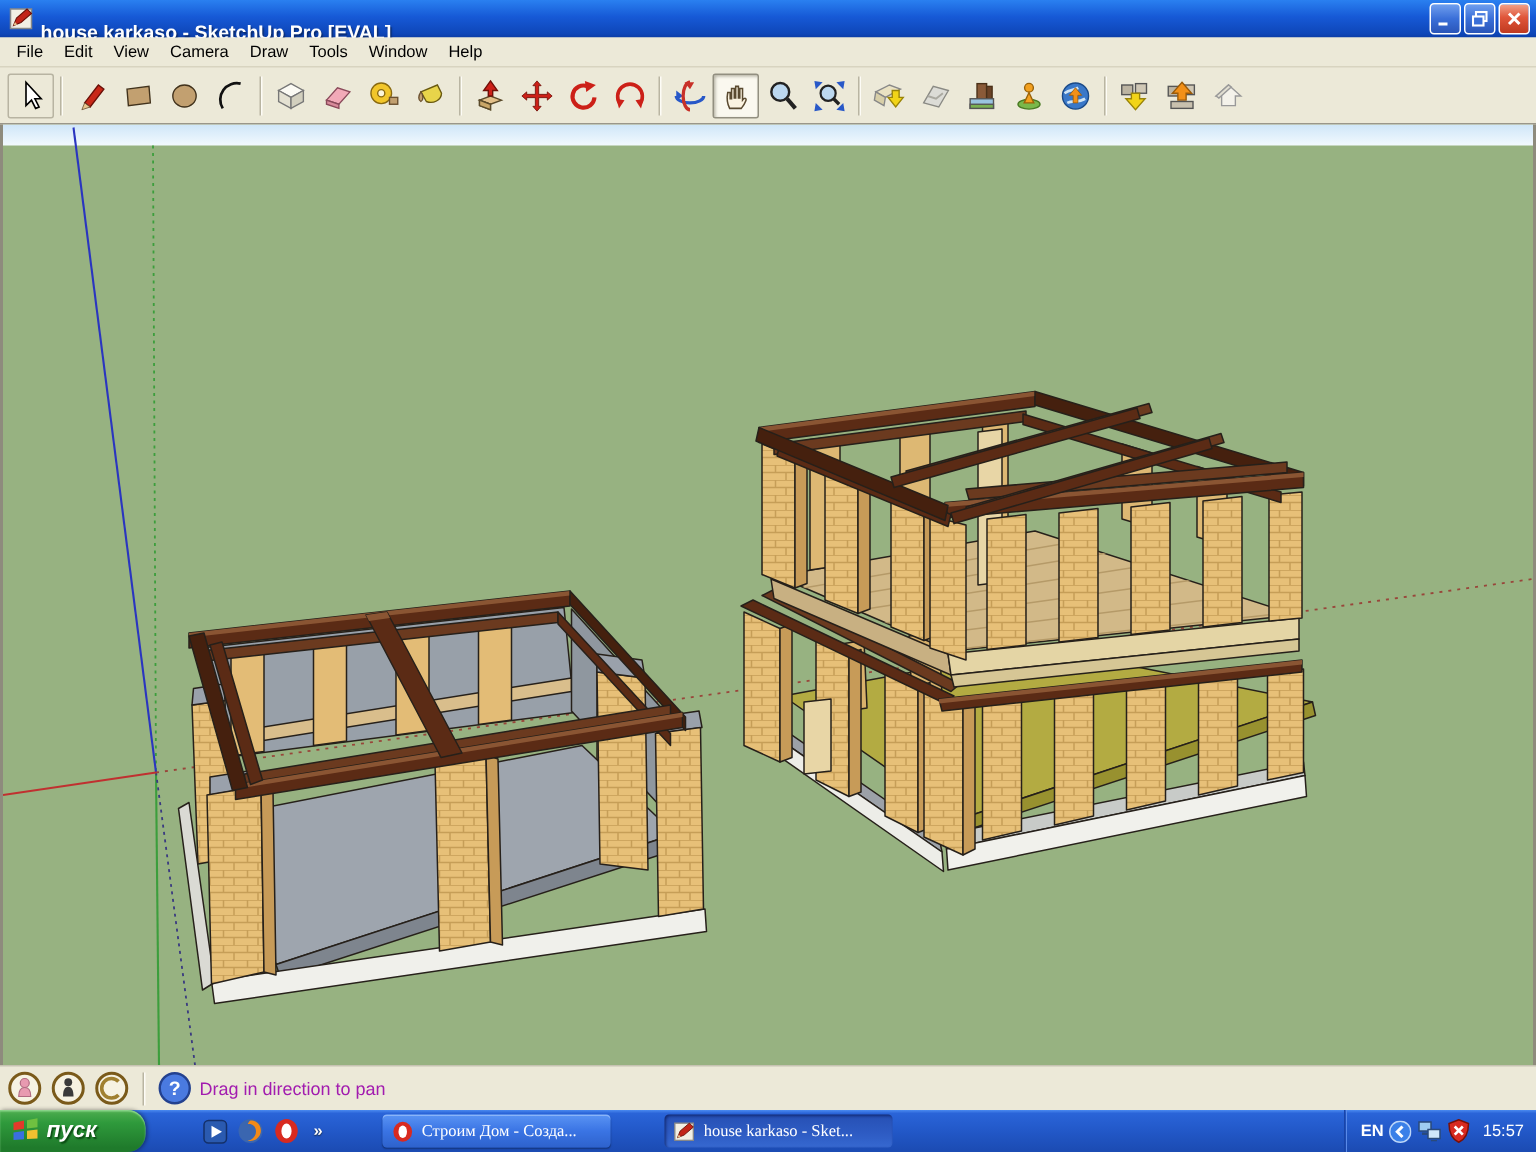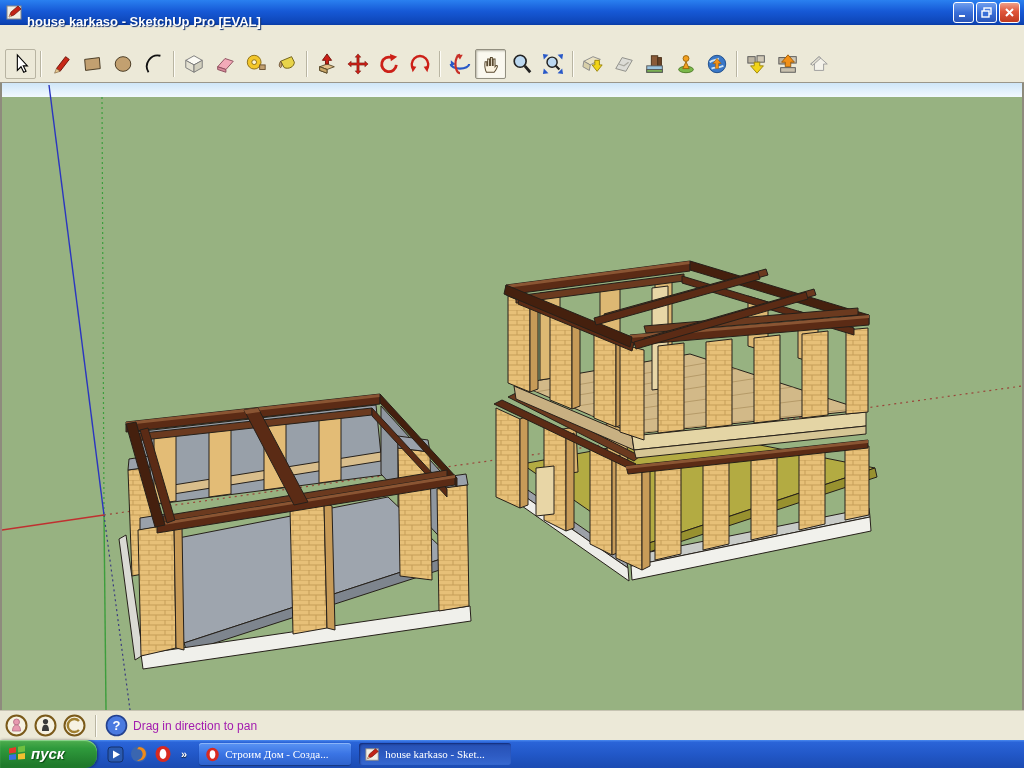--- a/index.html
+++ b/index.html
@@ -53,21 +53,21 @@
   .sb-sep{width:1px;height:22px;background:#b9b5a2;margin:0 6px;box-shadow:1px 0 0 #fdfcf6;flex:none;}
   .sb-hint{font-size:12px;color:#a21caf;margin-left:2px;white-space:nowrap;}
   .sb-right{margin-left:auto;display:flex;align-items:center;height:100%;}
   .sb-meas-label{font-size:12px;color:#222;width:130px;text-align:right;padding-right:6px;}
   .sb-vcb{width:204px;height:24px;background:#ece9d8;border-left:1px solid #fff;
     border-top:1px solid #b9b5a2;flex:none;font-size:12px;padding:4px;}
 
   
   .taskbar{position:absolute;left:0;top:740px;width:1024px;height:28px;
     background:linear-gradient(to bottom,#4a8af0 0%,#2a64d8 8%,#2258c8 50%,#1c4cb4 95%);
-    display:flex;align-items:center;}
+    display:flex;align-items:center;gap:28px;}
   .startbtn{height:28px;width:97px;flex:none;display:flex;align-items:center;gap:5px;
     padding:0 10px 2px 8px;border-radius:0 12px 12px 0;
     background:linear-gradient(to bottom,#4fae4f 0%,#2f9a3c 30%,#1f7a2b 90%);
     box-shadow:1px 0 3px rgba(0,0,0,.45), inset 0 1px 1px #8fd88f;}
   .startbtn .start-label{color:#fff;font-weight:bold;font-style:italic;font-size:15px;
     text-shadow:1px 1px 1px #0a4a12;}
   .ql{display:flex;align-items:center;margin-left:8px;gap:4px;}
   .ql-icon{width:20px;height:20px;display:flex;align-items:center;justify-content:center;}
   .ql-chevron{color:#fff;font-size:11px;font-weight:bold;padding:0 4px;text-shadow:0 1px 1px #123;}
   .taskbtn{height:22px;width:152px;margin-left:8px;flex:none;border-radius:3px;
@@ -109,20 +109,30 @@
         <rect x="1" y="4" width="7" height="6" fill="#3a6fd8" stroke="#fff" stroke-width="1.4"></rect>
       </svg>
     </span>
     <span class="winbtn close">
       <svg width="11" height="11" viewBox="0 0 11 11">
         <path d="M2 2 L9 9 M9 2 L2 9" stroke="#fff" stroke-width="2"></path>
       </svg>
     </span>
   </div>
 
+  <div class="menubar">
+    <span class="menu-item">File</span>
+    <span class="menu-item">Edit</span>
+    <span class="menu-item">View</span>
+    <span class="menu-item">Camera</span>
+    <span class="menu-item">Draw</span>
+    <span class="menu-item">Tools</span>
+    <span class="menu-item">Window</span>
+    <span class="menu-item">Help</span>
+  </div>
 
   <div class="toolbar">
 
     <span class="tbtn framed">
       <svg width="22" height="22" viewBox="0 0 24 24">
         <polygon points="8,2 8,19 12,15 15,21 17.5,20 14.5,14 19,14" fill="#fff" stroke="#000" stroke-width="1.2"></polygon>
       </svg>
     </span>
     <span class="tsep"></span>
 
@@ -537,15 +547,33 @@
 
     <span class="taskbtn pressed">
       <svg width="15" height="15" viewBox="0 0 17 17">
         <rect x="1" y="2" width="14" height="13" fill="#f2efe4" stroke="#888"></rect>
         <polygon points="3,13 5,8 12,2 15,5 8,11" fill="#c22418" stroke="#6a1008" stroke-width="0.7"></polygon>
         <polygon points="3,13 5.5,12.4 4,10.6" fill="#e8c890"></polygon>
       </svg>
       <span class="tb-label">house karkaso - Sket...</span>
     </span>
 
+    <span class="tray">
+      <span class="tray-lang">EN</span>
+      <svg width="15" height="15" viewBox="0 0 15 15">
+        <circle cx="7.5" cy="7.5" r="7" fill="#3a80e8" stroke="#bcd6f8" stroke-width="1"></circle>
+        <polyline points="9,4 5.5,7.5 9,11" fill="none" stroke="#fff" stroke-width="2"></polyline>
+      </svg>
+      <svg width="16" height="14" viewBox="0 0 16 14">
+        <rect x="1" y="1" width="8" height="6" fill="#9ecdf2" stroke="#2a4a7a"></rect>
+        <rect x="3" y="8" width="4" height="1.6" fill="#2a4a7a"></rect>
+        <rect x="7" y="6" width="8" height="6" fill="#cfe6fa" stroke="#2a4a7a"></rect>
+        <rect x="9" y="13" width="4" height="1" fill="#2a4a7a"></rect>
+      </svg>
+      <svg width="15" height="16" viewBox="0 0 15 16">
+        <path d="M7.5 0.5 L14 3 C14 9 12 13.5 7.5 15.5 C3 13.5 1 9 1 3 Z" fill="#d82a20" stroke="#7a1008"></path>
+        <path d="M4.8 5 L10.2 10.4 M10.2 5 L4.8 10.4" stroke="#fff" stroke-width="1.8"></path>
+      </svg>
+      <span class="tray-time">15:57</span>
+    </span>
   </div>
 
 </div>
 
 </body></html>

